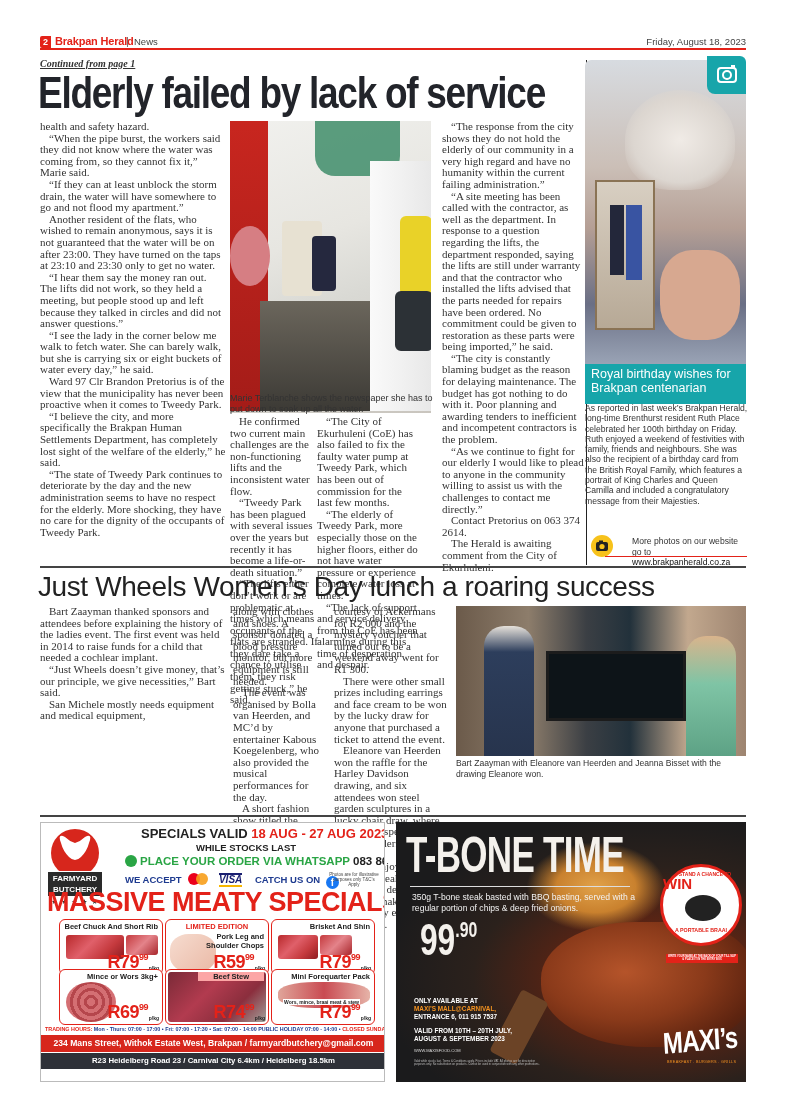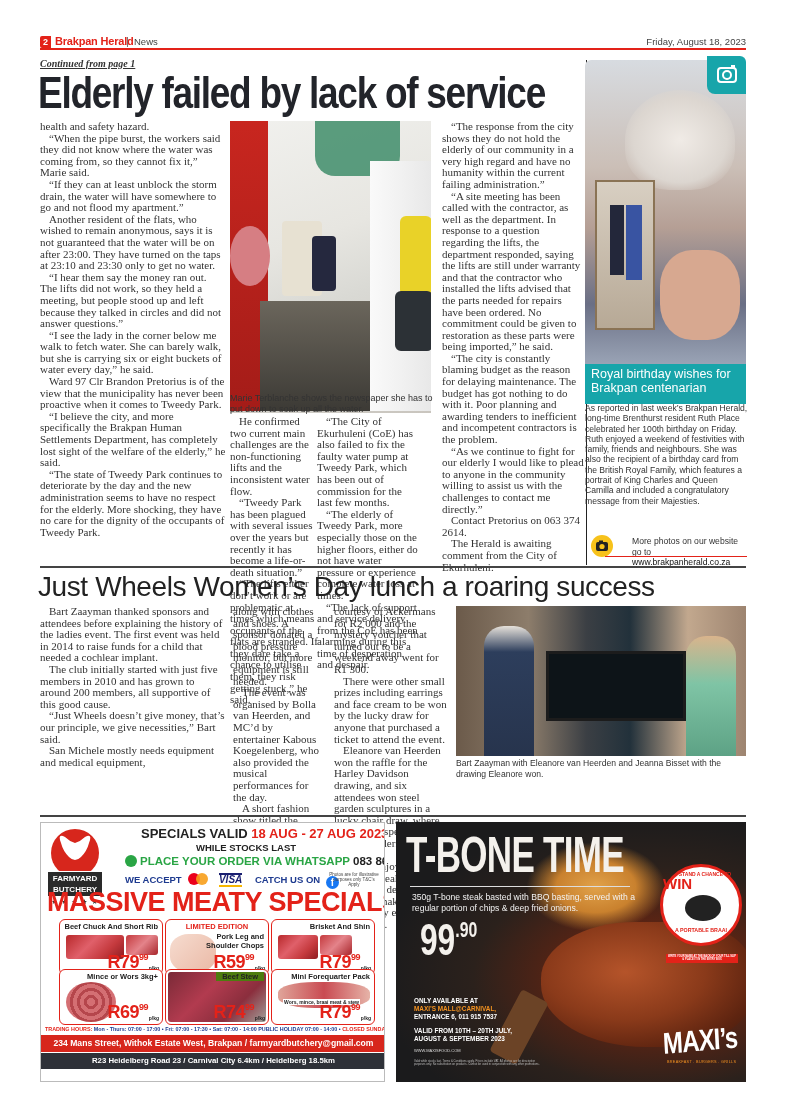--- a/index.html
+++ b/index.html
@@ -220,21 +220,20 @@
     <span class="more-url">www.brakpanherald.co.za</span>
   </span>
   <span class="more-underline"></span>
 </div>
 
 <div class="abs rule-dark"></div>
 
 <h2 class="abs headline2">Just Wheels Women’s Day lunch a roaring success</h2>
 <div class="abs col s2c1">
   <p>Bart Zaayman thanked sponsors and attendees before explaining the history of the ladies event. The first event was held in 2014 to raise funds for a child that needed a cochlear implant.</p>
-  <p>The club initially started with just five members in 2010 and has grown to around 200 members, all supportive of this good cause.</p>
   <p>“Just Wheels doesn’t give money, that’s our principle, we give necessities,” Bart said.</p>
   <p>San Michele mostly needs equipment and medical equipment,</p>
 </div>
 <div class="abs col s2c2" style="left:233px;width:86px">
   <p class="noindent">along with clothes and shoes. A sponsor donated a blood pressure monitor, but more equipment is still needed.</p>
   <p>The event was organised by Bolla van Heerden, and MC’d by entertainer Kabous Koegelenberg, who also provided the musical performances for the day.</p>
   <p>A short fashion show titled the Walk of Fame was held before the sculpture, pamper hamper and mystery voucher were auctioned off.</p>
   <p>The sculpture was auctioned off for R1 500, the pamper hamper</p>
 </div>
 <div class="abs col s2c3" style="left:334px;width:116px">
@@ -302,21 +301,21 @@
     <div class="unit">p/kg</div>
   </div>
   <div class="tile" style="left:18px;top:146px">
     <div class="name">Mince or Wors 3kg+</div>
     <div class="meat" style="top:12px;width:50px;height:40px;border-radius:50%;background:repeating-radial-gradient(circle,#d46f73 0 4px,#b5464c 4px 7px);"></div>
     <div class="price"><span>R69</span><span class="cents">99</span></div>
     <div class="unit">p/kg</div>
   </div>
   <div class="tile" style="left:124px;top:146px">
     <div class="meat" style="left:2px;top:2px;width:98px;height:50px;background:linear-gradient(135deg,#7a2a37,#b23b4f 40%,#8b2e3d 70%,#a2a09a);"></div>
-    <div class="name" style="background:#4d7c0f;padding:0 6px;">Beef Stew</div>
+    <div class="name" style="background:#fca5a5;padding:0 15px;">Beef Stew</div>
     <div class="price"><span>R74</span><span class="cents">99</span></div>
     <div class="unit">p/kg</div>
   </div>
   <div class="tile" style="left:230px;top:146px">
     <div class="name">Mini Forequarter Pack</div>
     <div class="meat" style="top:12px;width:92px;height:26px;border-radius:40%;background:linear-gradient(90deg,#e0a59a,#c94b52 50%,#e6b3a8);"></div>
     <div class="sub">Wors, mince, braai meat &amp; stew</div>
     <div class="price"><span>R79</span><span class="cents">99</span></div>
     <div class="unit">p/kg</div>
   </div>

